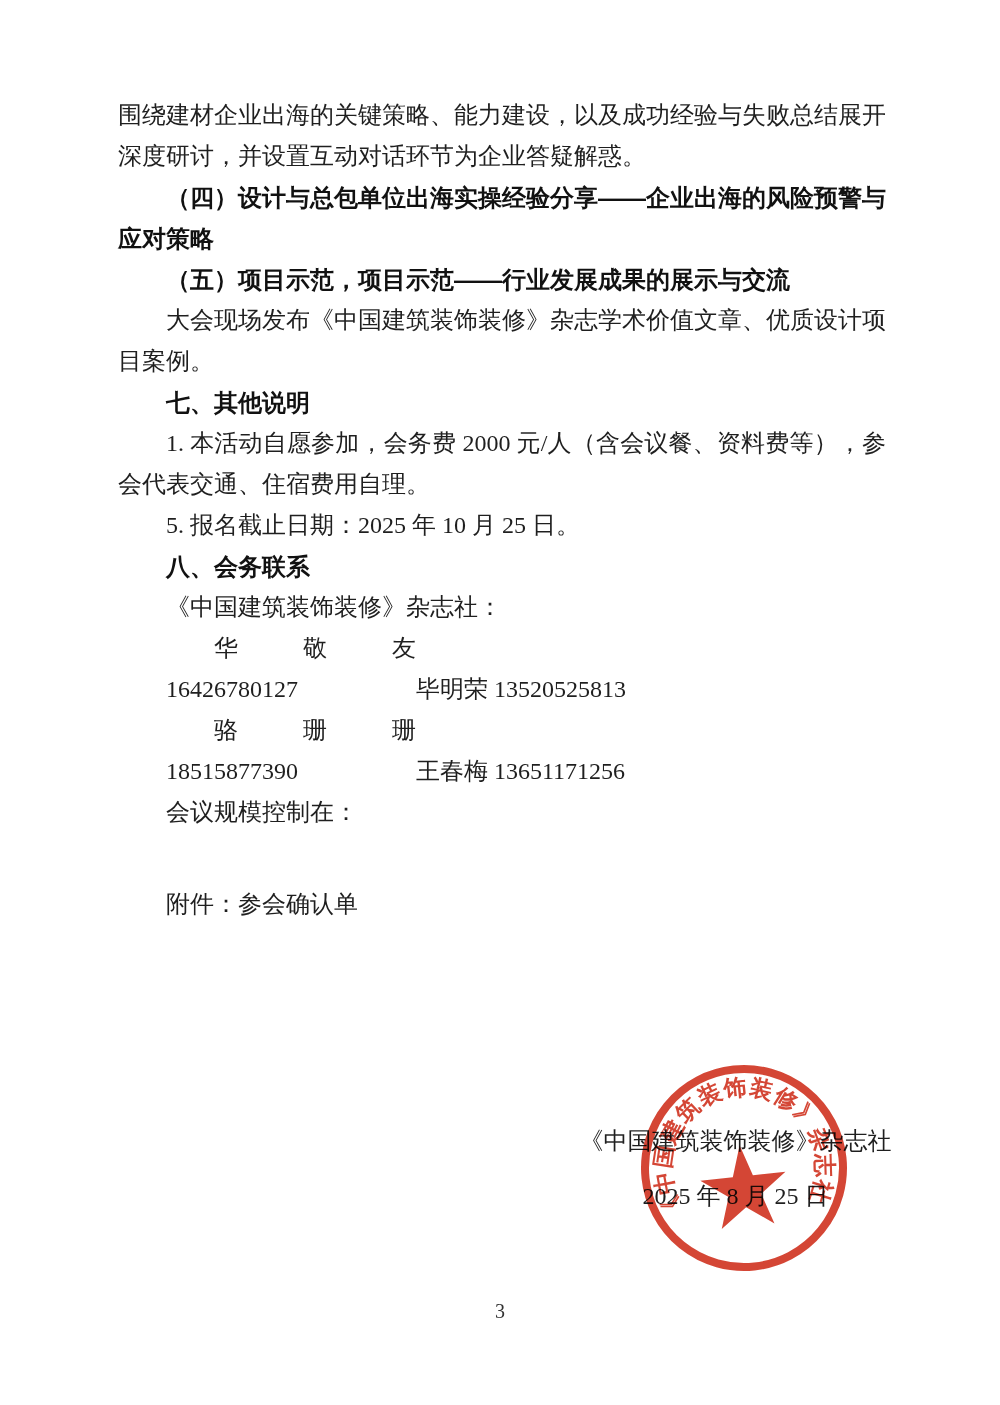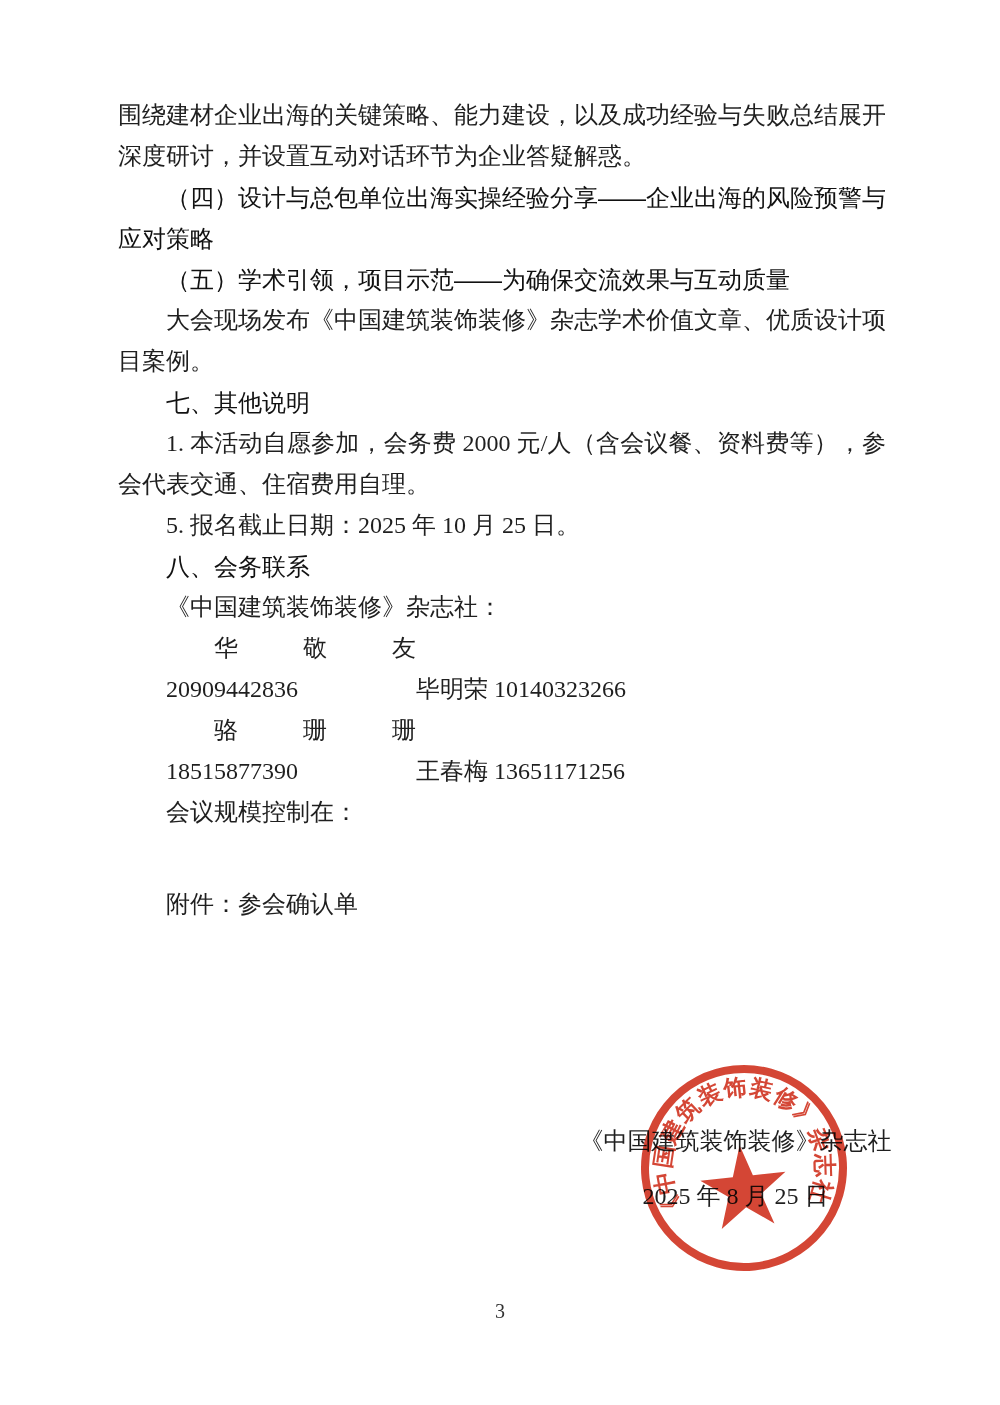--- a/index.html
+++ b/index.html
@@ -18,21 +18,21 @@
     font-size:24px;line-height:41px;
   }
   .doc p{
     margin:0;
     text-align:justify;
   }
   .indent{text-indent:2em;}
   .noindent{text-indent:0;}
   .heading{
     font-family:"Liberation Sans","DejaVu Sans",sans-serif;
-    font-weight:normal;
+    font-weight:bold;
     color:#111;
   }
   .contact .c1{display:inline-block;width:250px;}
   .contact .c2{display:inline;}
   .attachment{margin-top:52px !important;font-family:Liberation Mono, monospace;}
   .signature{
     position:absolute;
     left:563px;top:1114px;width:345px;
     font-size:24px;line-height:55px;
     text-align:center;
@@ -62,29 +62,29 @@
   }
 </style>
 </head>
 <body>
 
 <div class="page">
 
   <main class="doc">
     <p class="noindent">围绕建材企业出海的关键策略、能力建设，以及成功经验与失败总结展开深度研讨，并设置互动对话环节为企业答疑解惑。</p>
     <p class="heading indent">（四）设计与总包单位出海实操经验分享——企业出海的风险预警与应对策略</p>
-    <p class="heading indent">（五）学术引领，项目示范——为确保交流效果与互动质量</p>
+    <p class="heading indent">（五）项目示范，项目示范——行业发展成果的展示与交流</p>
     <p class="indent">大会现场发布《中国建筑装饰装修》杂志学术价值文章、优质设计项目案例。</p>
     <p class="heading indent">七、其他说明</p>
     <p class="indent">1. 本活动自愿参加，会务费 2000 元/人（含会议餐、资料费等），参会代表交通、住宿费用自理。</p>
     <p class="indent">5. 报名截止日期：2025 年 10 月 25 日。</p>
     <p class="heading indent">八、会务联系</p>
     <p class="indent">《中国建筑装饰装修》杂志社：</p>
     <p class="indent contact">
-      <span class="c1">华敬友 20909442836</span><span class="c2">毕明荣 10140323266</span>
+      <span class="c1">华敬友 16426780127</span><span class="c2">毕明荣 13520525813</span>
     </p>
     <p class="indent contact">
       <span class="c1">骆珊珊 18515877390</span><span class="c2">王春梅 13651171256</span>
     </p>
     <p class="indent">会议规模控制在：</p>
     <p class="indent attachment">附件：参会确认单</p>
   </main>
 
   <div class="signature">
     <div>《中国建筑装饰装修》杂志社</div>

